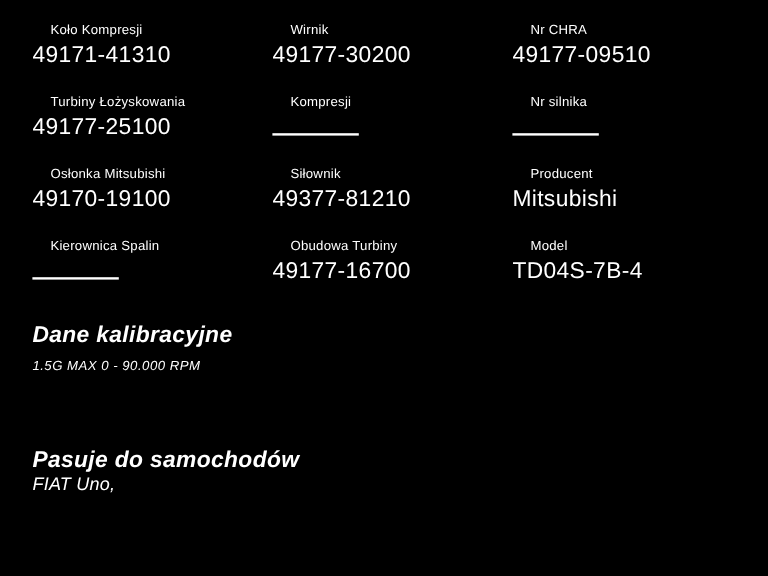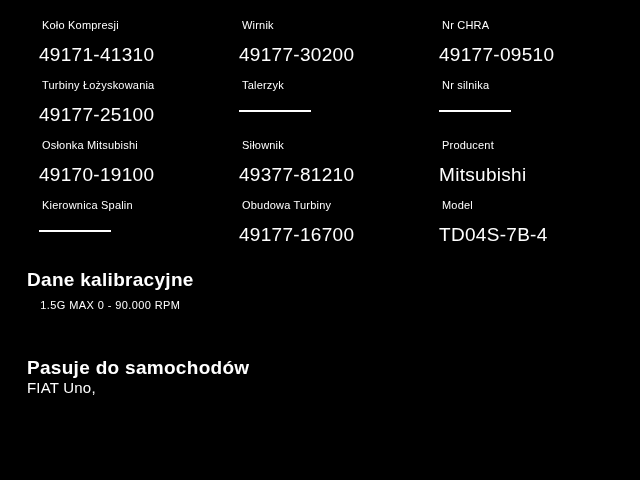--- a/index.html
+++ b/index.html
@@ -45,57 +45,57 @@
     line-height: 14px;
     margin: 0 0 4px 0;
     padding-left: 15px;
   }
   .cell .value {
     font-size: 19px;
     font-weight: normal;
     letter-spacing: 0.3px;
     color: #ffffff;
     line-height: 22px;
-    margin: 12px;
+    margin: 0;
     white-space: nowrap;
   }
   .cell .value.blank {
     display: inline-block;
     width: 72px;
     height: 0;
     border-bottom: 2px solid #ffffff;
     vertical-align: middle;
     margin-top: 14px;
   }
   .section {
     position: absolute;
     left: 27px;
+    font-style: italic;
   }
   .section-title {
     font-size: 19px;
     font-weight: bold;
     letter-spacing: 0.3px;
     margin: 0;
     line-height: 24px;
   }
   .section-sub {
     font-size: 11px;
     letter-spacing: 0.4px;
     margin: 6px 0 0 0;
     line-height: 14px;
-    text-align: center;
   }
   .section-sub-small {
     font-size: 15px;
     letter-spacing: 0.2px;
     margin: 1px 0 0 0;
     line-height: 13px;
   }
   #calib { top: 268px; }
-  #fits  { top: 356px; }
+  #fits  { top: 372px; }
 </style>
 </head>
 <body>
 
 <div class="page">
 
   <div class="specs">
 
     <div class="cell">
       <p class="label">Koło Kompresji</p>
@@ -111,21 +111,21 @@
       <p class="label">Nr CHRA</p>
       <p class="value">49177-09510</p>
     </div>
 
     <div class="cell">
       <p class="label">Turbiny Łożyskowania</p>
       <p class="value">49177-25100</p>
     </div>
 
     <div class="cell">
-      <p class="label">Talerzyk</p>
+      <p class="label">Kompresji</p>
       <p class="value blank"></p>
     </div>
 
     <div class="cell">
       <p class="label">Nr silnika</p>
       <p class="value blank"></p>
     </div>
 
     <div class="cell">
       <p class="label">Osłonka Mitsubishi</p>

